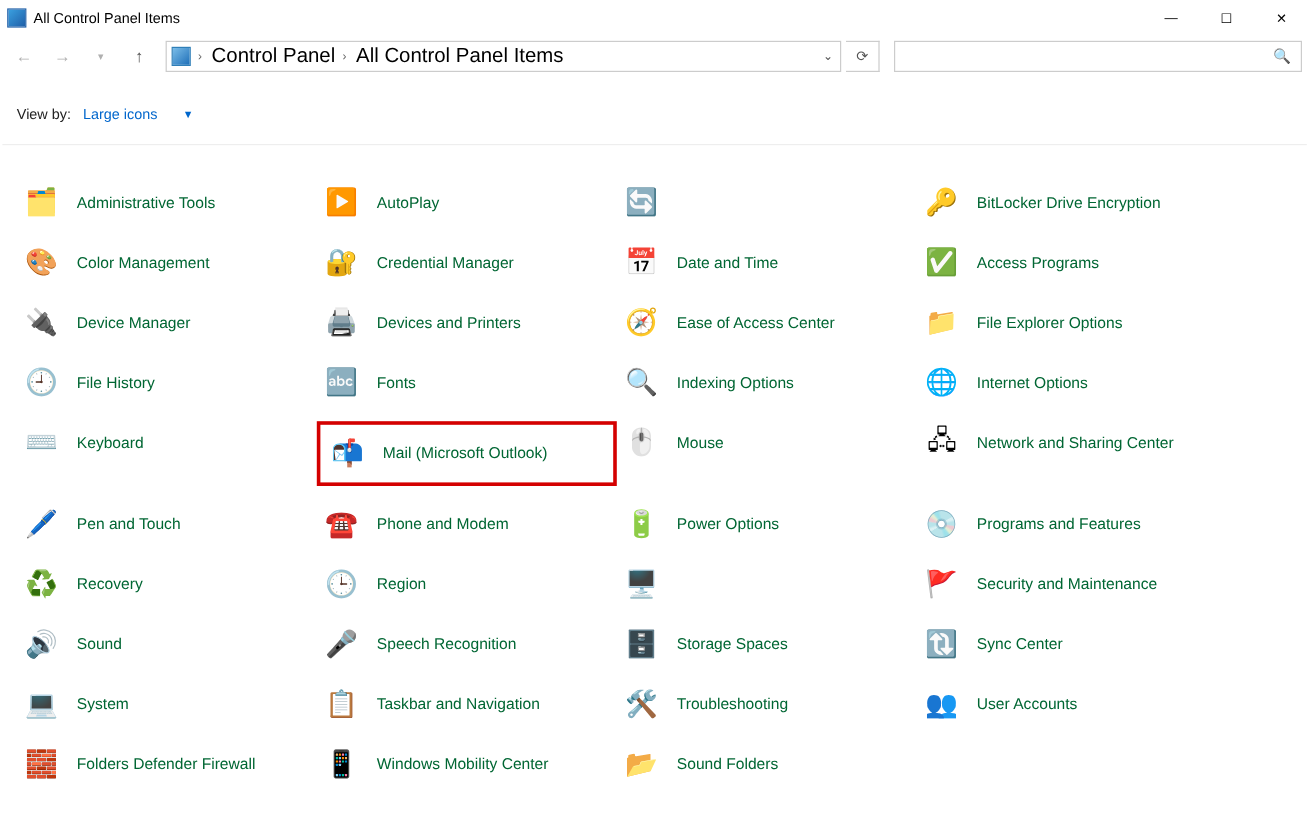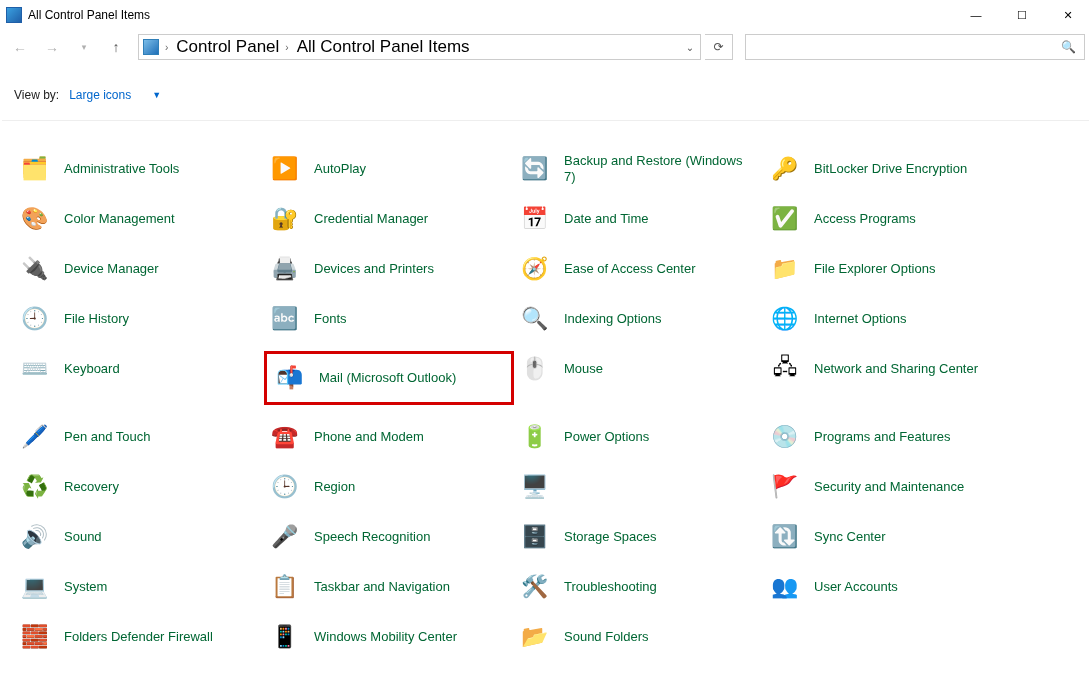--- a/index.html
+++ b/index.html
@@ -175,21 +175,20 @@
     <div class="item">
       <div class="item-icon">🗂️</div>
       <div class="item-label">Administrative Tools</div>
     </div>
     <div class="item">
       <div class="item-icon">▶️</div>
       <div class="item-label">AutoPlay</div>
     </div>
     <div class="item">
       <div class="item-icon">🔄</div>
-      <div class="item-label">Backup and Restore (Windows 7)</div>
     </div>
     <div class="item">
       <div class="item-icon">🔑</div>
       <div class="item-label">BitLocker Drive Encryption</div>
     </div>
     <div class="item">
       <div class="item-icon">🎨</div>
       <div class="item-label">Color Management</div>
     </div>
     <div class="item">

